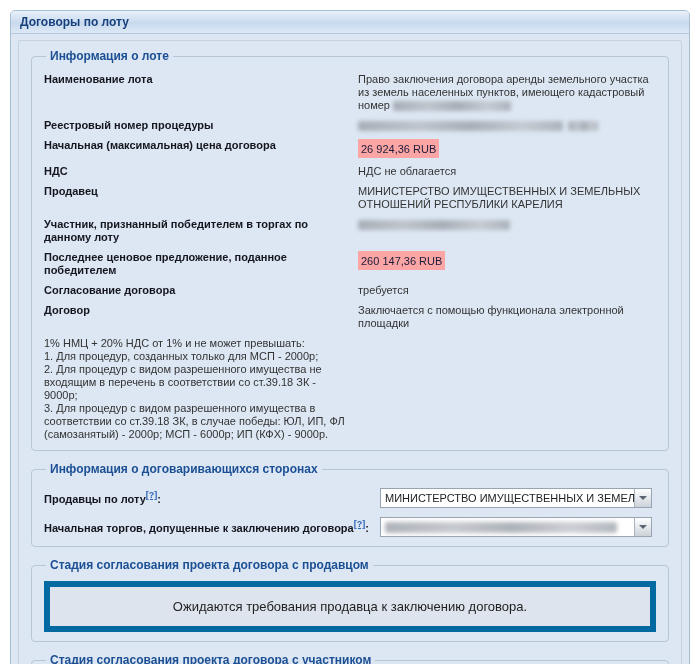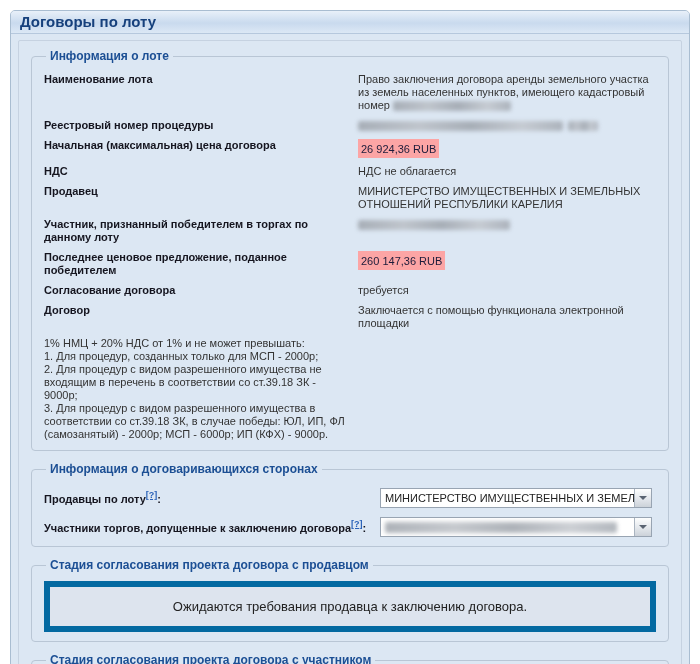--- a/index.html
+++ b/index.html
@@ -7,21 +7,21 @@
   body { width:700px; height:664px; overflow:hidden; }
 
   .panel {
     position:absolute; left:10px; top:10px; width:680px; min-height:643px;
     background:#dce7f3; border:1px solid #a9bdd1; border-radius:5px 5px 2px 2px;
   }
   .panel-header {
     height:23px; line-height:22px; padding:0 9px;
     background:linear-gradient(#e8f0f9, #c9daee 55%, #dce8f5);
     border-bottom:1px solid #b6c8dd; border-radius:4px 4px 0 0;
-    color:#16407c; font-size:15px; font-weight:bold;
+    color:#16407c; font-size:12px; font-weight:bold;
   }
   .inner-wrap {
     margin:6px 7px 7px; border:1px solid #c6d2e1; border-radius:2px;
     padding:8px 6px 8px;
   }
   fieldset.group {
     border:1px solid #b9c6d5; border-radius:4px;
     margin:0 6px 11px; padding:3px 12px 9px;
   }
   fieldset.group:last-child { margin-bottom:2px; }
@@ -133,21 +133,21 @@
           <div class="prow">
             <div class="flabel"><span>Продавцы по лоту</span><sup class="help">[?]</sup><span>:</span></div>
             <div class="selectbox">
               <span class="sel-text">МИНИСТЕРСТВО ИМУЩЕСТВЕННЫХ И ЗЕМЕЛЬНЫХ ОТНОШЕНИЙ РЕСПУБЛИКИ КАРЕЛИЯ</span>
               <span class="sel-btn">
                 <span class="chev"></span>
               </span>
             </div>
           </div>
           <div class="prow">
-            <div class="flabel"><span>Участники торгов, допущенные к заключению договора</span><sup class="help">[?]</sup><span>:</span></div>
+            <div class="flabel"><span>Начальная торгов, допущенные к заключению договора</span><sup class="help">[?]</sup><span>:</span></div>
             <div class="selectbox">
               <span class="sel-text">
                 <span class="redact"></span>
               </span>
               <span class="sel-btn">
                 <span class="chev"></span>
               </span>
             </div>
           </div>
         </div>

